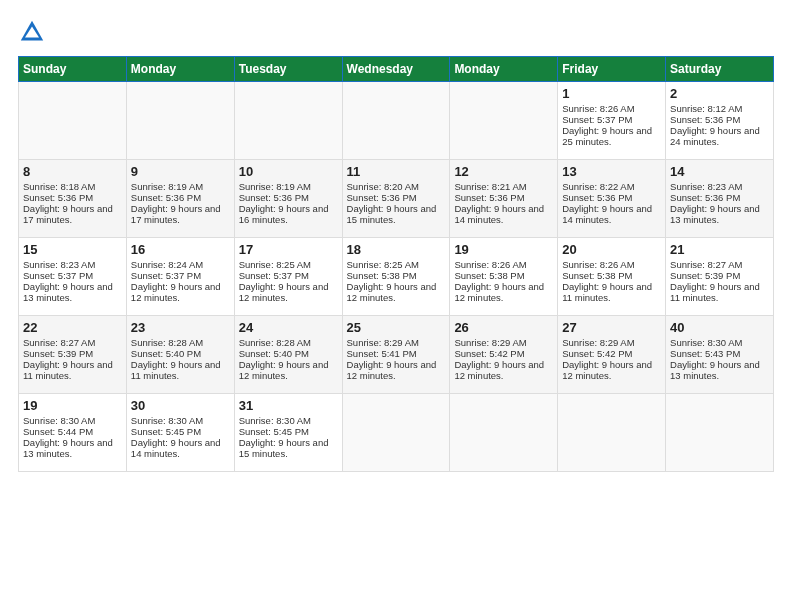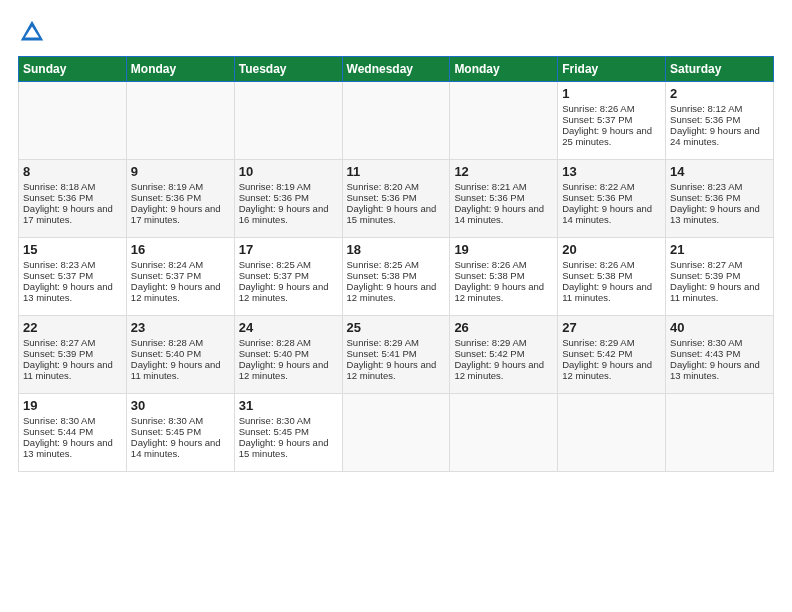--- a/index.html
+++ b/index.html
@@ -155,21 +155,21 @@
           <td><span class="day-number">20</span><span>Sunrise: 8:26 AM</span><br><span>Sunset: 5:38 PM</span><br><span>Daylight: 9 hours and 11 minutes.</span></td>
           <td><span class="day-number">21</span><span>Sunrise: 8:27 AM</span><br><span>Sunset: 5:39 PM</span><br><span>Daylight: 9 hours and 11 minutes.</span></td>
         </tr>
         <tr>
           <td><span class="day-number">22</span><span>Sunrise: 8:27 AM</span><br><span>Sunset: 5:39 PM</span><br><span>Daylight: 9 hours and 11 minutes.</span></td>
           <td><span class="day-number">23</span><span>Sunrise: 8:28 AM</span><br><span>Sunset: 5:40 PM</span><br><span>Daylight: 9 hours and 11 minutes.</span></td>
           <td><span class="day-number">24</span><span>Sunrise: 8:28 AM</span><br><span>Sunset: 5:40 PM</span><br><span>Daylight: 9 hours and 12 minutes.</span></td>
           <td><span class="day-number">25</span><span>Sunrise: 8:29 AM</span><br><span>Sunset: 5:41 PM</span><br><span>Daylight: 9 hours and 12 minutes.</span></td>
           <td><span class="day-number">26</span><span>Sunrise: 8:29 AM</span><br><span>Sunset: 5:42 PM</span><br><span>Daylight: 9 hours and 12 minutes.</span></td>
           <td><span class="day-number">27</span><span>Sunrise: 8:29 AM</span><br><span>Sunset: 5:42 PM</span><br><span>Daylight: 9 hours and 12 minutes.</span></td>
-          <td><span class="day-number">40</span><span>Sunrise: 8:30 AM</span><br><span>Sunset: 4:43 PM</span><br><span>Daylight: 9 hours and 13 minutes.</span></td>
+          <td><span class="day-number">40</span><span>Sunrise: 8:30 AM</span><br><span>Sunset: 5:43 PM</span><br><span>Daylight: 9 hours and 13 minutes.</span></td>
         </tr>
         <tr>
           <td><span class="day-number">19</span><span>Sunrise: 8:30 AM</span><br><span>Sunset: 5:44 PM</span><br><span>Daylight: 9 hours and 13 minutes.</span></td>
           <td><span class="day-number">30</span><span>Sunrise: 8:30 AM</span><br><span>Sunset: 5:45 PM</span><br><span>Daylight: 9 hours and 14 minutes.</span></td>
           <td><span class="day-number">31</span><span>Sunrise: 8:30 AM</span><br><span>Sunset: 5:45 PM</span><br><span>Daylight: 9 hours and 15 minutes.</span></td>
           <td class="empty-cell"></td>
           <td class="empty-cell"></td>
           <td class="empty-cell"></td>
           <td class="empty-cell"></td>
         </tr>

